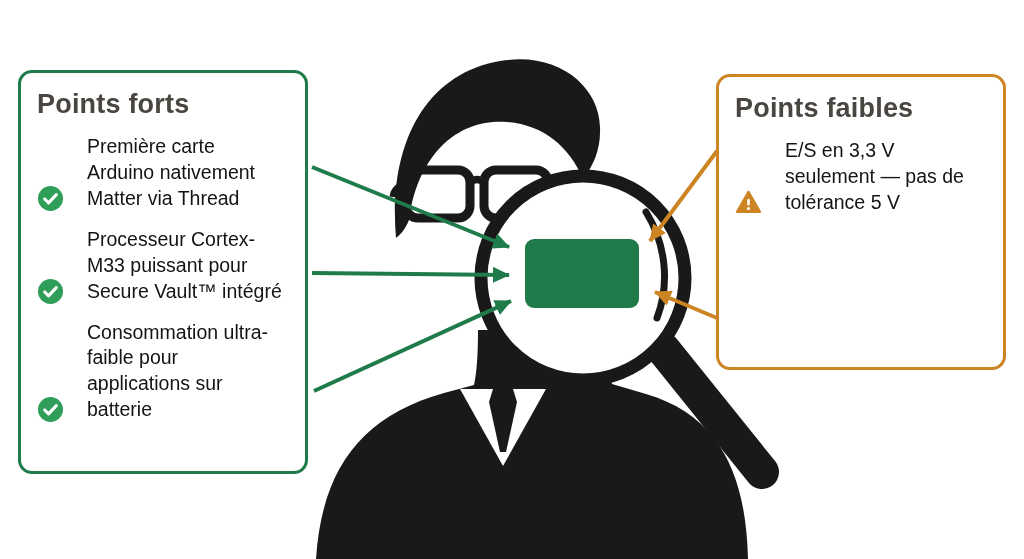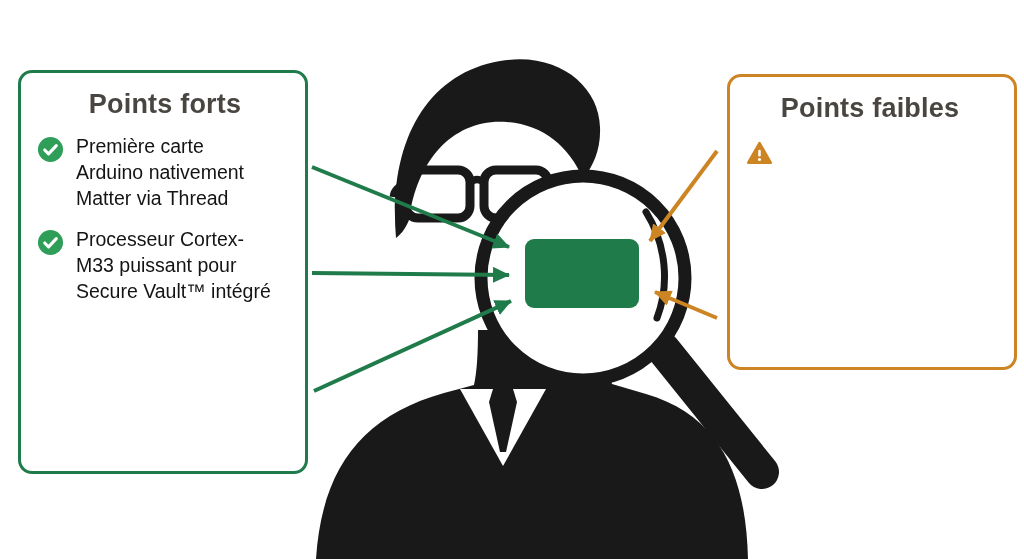--- a/index.html
+++ b/index.html
@@ -18,26 +18,26 @@
   .arrow-g    { stroke: var(--green, #1f7c4a); stroke-width:4; fill:none; }
   .arrow-o    { stroke: var(--orange, #cd8523); stroke-width:4; fill:none; }
   .ic-green   { fill: var(--green_icon, #2f9e59); }
   .ic-orange  { fill: var(--orange, #cd8523); stroke: var(--orange, #cd8523); stroke-width:3; stroke-linejoin:round; }
   .ic-white-stroke { fill:none; stroke:#fff; stroke-width:3.2; stroke-linecap:round; stroke-linejoin:round; }
 
   .panel {
     position:absolute; background:#fff; border-radius:14px; box-sizing:border-box;
   }
   .panel.left  { left:18px;  top:70px; width:290px; height:404px; border:3px solid var(--green, #1f7c4a);  padding:12px 12px 8px 16px; }
-  .panel.right { left:716px; top:74px; width:290px; height:296px; border:3px solid var(--orange, #cd8523); padding:12px 20px 8px 16px;margin-left:11px; }
+  .panel.right { left:716px; top:74px; width:290px; height:296px; border:3px solid var(--orange, #cd8523); padding:12px 20px 8px 16px; }
   .panel h2 {
-    margin:4px 0 14px; text-align:center; font-size:27px; font-weight:bold;
+    margin:4px 0 14px; font-size:27px; font-weight:bold;
     color: var(--title_gray, #494541); letter-spacing:0.2px;
   }
-  .item { display:flex; align-items:flex-start; gap:12px; margin-bottom:15px; }
+  .item { display:flex; align-items:flex-end; gap:23px; margin-bottom:15px; }
   .item .icon { flex:0 0 27px; width:27px; height:27px; margin-top:2px; }
   .item p {
     margin:0; font-size:19.5px; line-height:1.33; color:#141414; max-width:196px;
   }
 </style>
 </head>
 <body>
 
 <div class="stage">
 
@@ -105,30 +105,40 @@
     <div class="item">
       <span class="icon">
         <svg viewBox="0 0 28 28" width="27" height="27">
           <circle cx="14" cy="14" r="13" class="ic-green"></circle>
           <path d="M8 14.5 l4 4 L20 10" class="ic-white-stroke"></path>
         </svg>
       </span>
       <p>Processeur Cortex-M33 puissant pour Secure Vault™ intégré</p>
     </div>
 
+    <div class="item">
+      <span class="icon">
+        <svg viewBox="0 0 28 28" width="27" height="27">
+          <circle cx="14" cy="14" r="13" class="ic-green"></circle>
+          <path d="M8 14.5 l4 4 L20 10" class="ic-white-stroke"></path>
+        </svg>
+      </span>
+      <p>Consommation ultra-faible pour applications sur batterie</p>
+    </div>
   </div>
 
   <div class="panel right">
     <h2>Points faibles</h2>
 
 
     <div class="item">
       <span class="icon">
         <svg viewBox="0 0 28 28" width="27" height="27">
           <path d="M14 3.5 L25.5 23.5 H2.5 Z" class="ic-orange"></path>
           <rect x="12.7" y="10" width="2.6" height="7" rx="1.3" fill="#ffffff"></rect>
           <circle cx="14" cy="20.3" r="1.6" fill="#ffffff"></circle>
         </svg>
       </span>
+      <p>E/S en 3,3 V seulement — pas de tolérance 5 V</p>
     </div>
   </div>
 
 </div>
 
 </body></html>

